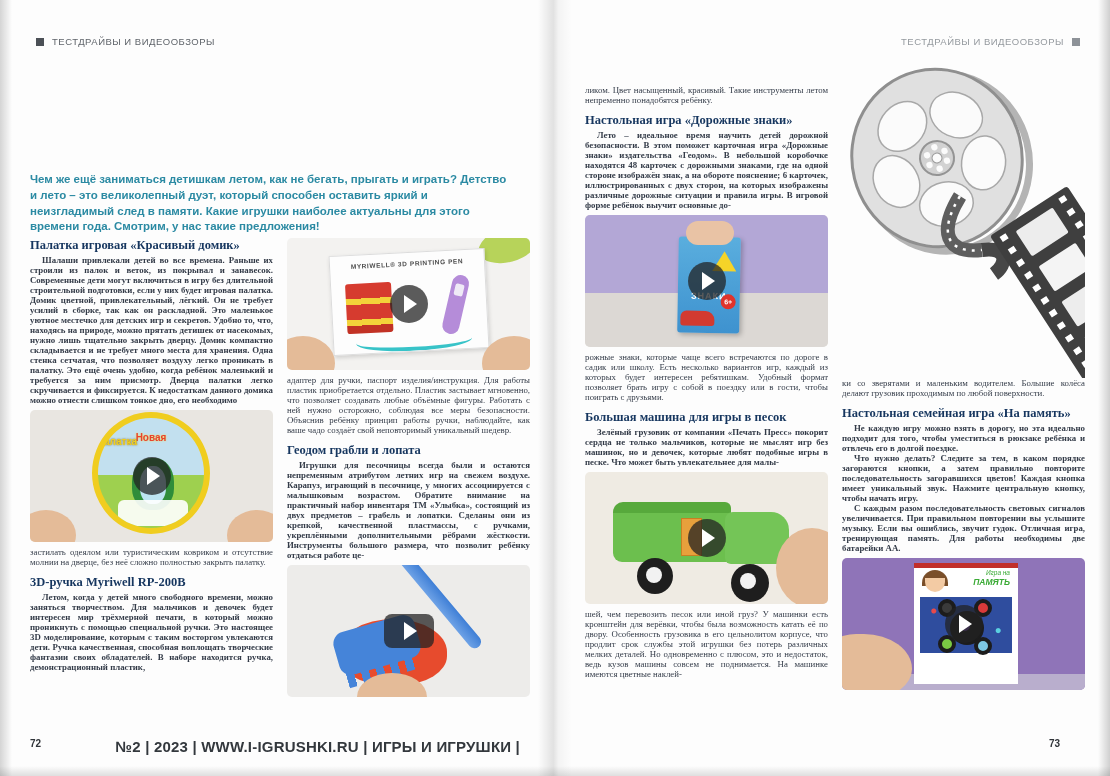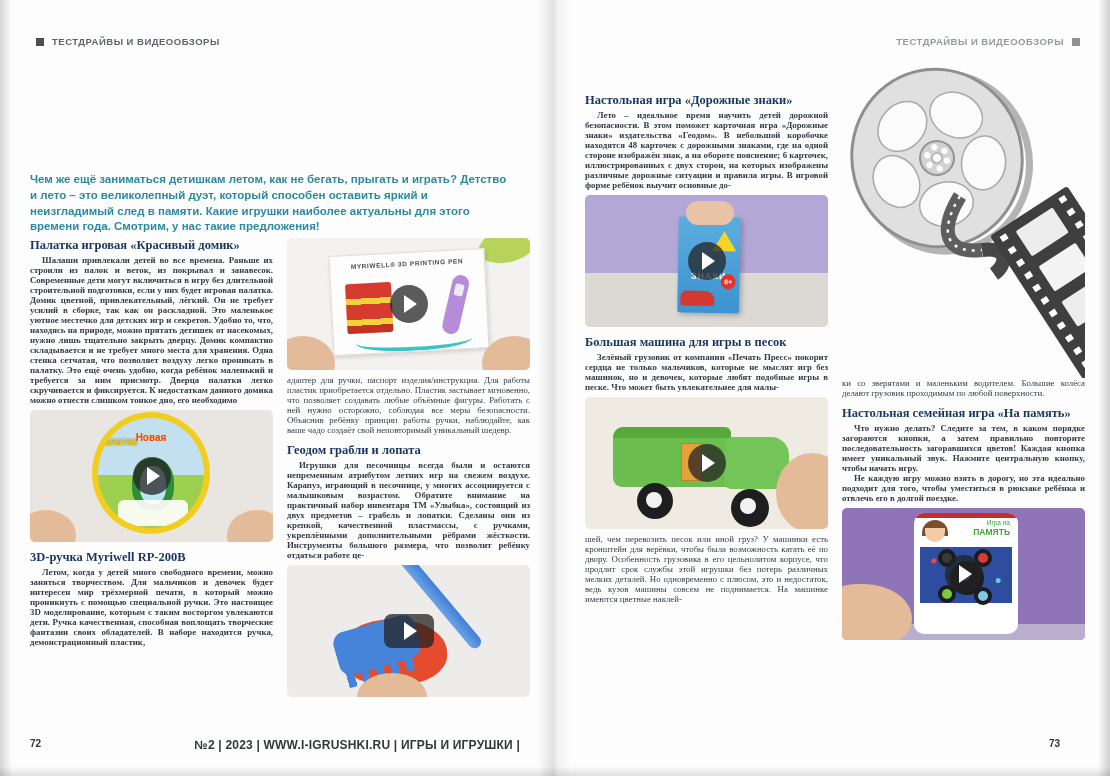--- a/index.html
+++ b/index.html
@@ -18,21 +18,21 @@
     background:linear-gradient(to left, rgba(0,0,0,0.18), rgba(0,0,0,0)); z-index:40; }
   .edge-b { position:absolute; left:0; bottom:0; width:1110px; height:10px;
     background:linear-gradient(to top, rgba(0,0,0,0.12), rgba(0,0,0,0)); z-index:40; }
 
   .page { position:absolute; top:0; width:555px; height:776px; }
   .page.left  { left:0; }
   .page.right { left:555px; }
 
   
   .kicker { position:absolute; top:36px; display:flex; align-items:center; gap:8px;
-    font-weight:700; font-size:9.5px; letter-spacing:0.5px; }
+    font-weight:400; font-size:9.5px; letter-spacing:0.5px; }
   .kicker.kl { left:36px; color:#5f646a; }
   .kicker.kr { right:30px; color:#94999e; }
   .sq { width:8px; height:8px; display:inline-block; }
   .kl .sq { background:#4b5056; }
   .kr .sq { background:#8d9298; }
 
   
   .title-script { position:absolute; left:28px; top:66px;
     font-family:"DejaVu Serif", serif; font-style:italic; font-weight:700;
     font-size:54px; color:#7e8e99; letter-spacing:1px; line-height:1; }
@@ -140,41 +140,41 @@
   .k-sticker { position:absolute; left:96px; top:46px; width:21px; height:38px;
     background:#e8a03c; border:1px solid #c87f22; }
   .k-wheel { position:absolute; background:#1e1e1e; border-radius:50%; }
   .k-hub { position:absolute; left:9px; top:9px; width:16px; height:16px;
     background:#f2f2f2; border-radius:50%; }
 
   
   .m-fig { background:#8f74b8; }
   .m-floor { position:absolute; left:0; bottom:0; width:243px; height:16px; background:#b9aecd; }
   .m-card { position:absolute; left:72px; top:5px; width:104px; height:121px;
-    background:#ffffff; border-radius:10px; overflow:hidden; }
+    background:#ffffff; border-radius:0; overflow:hidden;font-style:italic; }
   .m-topbar { position:absolute; left:0; top:0; width:104px; height:5px; background:#c12f2a; }
   .m-hair { position:absolute; left:8px; top:7px; width:26px; height:16px;
     background:#7a4f2a; border-radius:13px 13px 0 0; }
   .m-face { position:absolute; left:11px; top:15px; width:20px; height:14px;
     background:#f3cba4; border-radius:0 0 10px 10px; }
   .m-t1 { position:absolute; right:8px; top:6px; font-size:6.5px; color:#3aaa35; }
   .m-t2 { position:absolute; right:8px; top:14px; font-size:8.5px; font-weight:700; color:#3aaa35; }
   .m-panel { position:absolute; left:6px; top:34px; width:92px; height:56px; background:#2f4d9e;
     background-image:radial-gradient(circle at 15% 25%, #e84a4a 0 2px, rgba(0,0,0,0) 3px),
       radial-gradient(circle at 70% 15%, #59c94f 0 2px, rgba(0,0,0,0) 3px),
       radial-gradient(circle at 40% 70%, #f5d428 0 2px, rgba(0,0,0,0) 3px),
       radial-gradient(circle at 85% 60%, #5ad0e0 0 2px, rgba(0,0,0,0) 3px); }
   .m-dot { position:absolute; border-radius:50%; background:#1c1c1c; }
   .m-btn { position:absolute; border-radius:50%; border:4px solid #1c1c1c; }
 
   
   .pnum { position:absolute; top:738px; font-weight:700; font-size:10px; color:#2f3338; }
   .pnum.p72 { left:30px; }
   .pnum.p73 { right:50px; }
-  .issue { position:absolute; top:738px; right:35px; font-weight:700; font-size:12px;
+  .issue { position:absolute; top:738px; right:35px; font-weight:700; font-size:15px;
     color:#33383d; letter-spacing:0.2px; }
 
   .reel-wrap { position:relative; width:245px; height:332px; margin-left:0px; }
 </style>
 </head>
 <body>
 
 <div class="spread">
 
   <section class="page left">
@@ -199,20 +199,21 @@
           </div>
           <div class="t-label"></div>
         </div>
         <div class="hand" style="left:-14px; bottom:-18px; width:60px; height:50px;"></div>
         <div class="hand" style="right:-14px; bottom:-18px; width:60px; height:50px;"></div>
         <div class="play">
             <span class="tri"></span>
           </div>
       </div>
 
+      <p class="bp">застилать одеялом или туристическим ковриком и отсутствие молнии на дверце, без неё сложно полностью закрыть палатку.</p>
 
       <h3 class="h3">3D-ручка Myriwell RP-200B</h3>
       <p class="bp ind">Летом, когда у детей много свободного времени, можно заняться творчеством. Для мальчиков и девочек будет интересен мир трёхмерной печати, в который можно проникнуть с помощью специальной ручки. Это настоящее 3D моделирование, которым с таким восторгом увлекаются дети. Ручка качественная, способная воплощать творческие фантазии своих обладателей. В наборе находится ручка, демонстрационный пластик,</p>
     </div>
 
     <div class="col l2">
       <div class="video p-fig" style="margin-top:0">
         <div class="p-blob"></div>
         <div class="p-box">
           <div class="p-brand">
@@ -254,39 +255,41 @@
     <div class="issue">№2 | 2023 | WWW.I-IGRUSHKI.RU | ИГРЫ И ИГРУШКИ |</div>
   </section>
 
   <section class="page right">
     <div class="kicker kr">
       <span>ТЕСТДРАЙВЫ И ВИДЕООБЗОРЫ</span>
       <span class="sq"></span>
     </div>
 
     <div class="col r1">
+      <p class="bp">ликом. Цвет насыщенный, красивый. Такие инструменты летом непременно понадобятся ребёнку.</p>
 
       <h3 class="h3">Настольная игра «Дорожные знаки»</h3>
       <p class="bp ind">Лето – идеальное время научить детей дорожной безопасности. В этом поможет карточная игра «Дорожные знаки» издательства «Геодом». В небольшой коробочке находятся 48 карточек с дорожными знаками, где на одной стороне изображён знак, а на обороте пояснение; 6 карточек, иллюстрированных с двух сторон, на которых изображены различные дорожные ситуации и правила игры. В игровой форме ребёнок выучит основные до-</p>
 
       <div class="video">
         <div class="s-wall"></div>
         <div class="s-table"></div>
         <div class="s-box">
           <div class="s-tri"></div>
           <div class="s-title">ЗНАКИ</div>
           <div class="s-car"></div>
           <div class="s-badge">6+</div>
         </div>
         <div class="s-fingers"></div>
         <div class="play">
             <span class="tri"></span>
           </div>
       </div>
 
+      <p class="bp">рожные знаки, которые чаще всего встречаются по дороге в садик или школу. Есть несколько вариантов игр, каждый из которых будет интересен ребятишкам. Удобный формат позволяет брать игру с собой в поездку или в гости, чтобы поиграть с друзьями.</p>
 
       <h3 class="h3">Большая машина для игры в песок</h3>
       <p class="bp ind">Зелёный грузовик от компании «Печать Пресс» покорит сердца не только мальчиков, которые не мыслят игр без машинок, но и девочек, которые любят подобные игры в песке. Что может быть увлекательнее для малы-</p>
 
       <div class="video k-fig">
         <div class="k-bed"></div>
         <div class="k-cab"></div>
         <div class="k-sticker"></div>
         <div class="k-wheel" style="left:52px; top:86px; width:36px; height:36px;">
           <div class="k-hub"></div>
@@ -334,22 +337,23 @@
             <rect x="24" y="52" width="44" height="30" rx="2" fill="#f4f4f4"></rect>
             <rect x="24" y="94" width="44" height="30" rx="2" fill="#ededed"></rect>
             <rect x="24" y="136" width="44" height="30" rx="2" fill="#f4f4f4"></rect>
           </g>
         </svg>
       </div>
 
       <p class="bp">ки со зверятами и маленьким водителем. Большие колёса делают грузовик проходимым по любой поверхности.</p>
 
       <h3 class="h3">Настольная семейная игра «На память»</h3>
+      <p class="bp ind">Не каждую игру можно взять в дорогу, но эта идеально подходит для того, чтобы уместиться в рюкзаке ребёнка и отвлечь его в долгой поездке.</p>
       <p class="bp ind">Что нужно делать? Следите за тем, в каком порядке загораются кнопки, а затем правильно повторите последовательность загоравшихся цветов! Каждая кнопка имеет уникальный звук. Нажмите центральную кнопку, чтобы начать игру.</p>
-      <p class="bp ind">Не каждую игру можно взять в дорогу, но эта идеально подходит для того, чтобы уместиться в рюкзаке ребёнка и отвлечь его в долгой поездке.</p>
+      <p class="bp ind">С каждым разом последовательность световых сигналов увеличивается. При правильном повторении вы услышите музыку. Если вы ошиблись, звучит гудок. Отличная игра, тренирующая память. Для работы необходимы две батарейки АА.</p>
 
       <div class="video m-fig">
         <div class="m-floor"></div>
         <div class="m-card">
           <div class="m-topbar"></div>
           <div class="m-hair"></div>
           <div class="m-face"></div>
           <div class="m-t1">Игра на</div>
           <div class="m-t2">ПАМЯТЬ</div>
           <div class="m-panel"></div>

